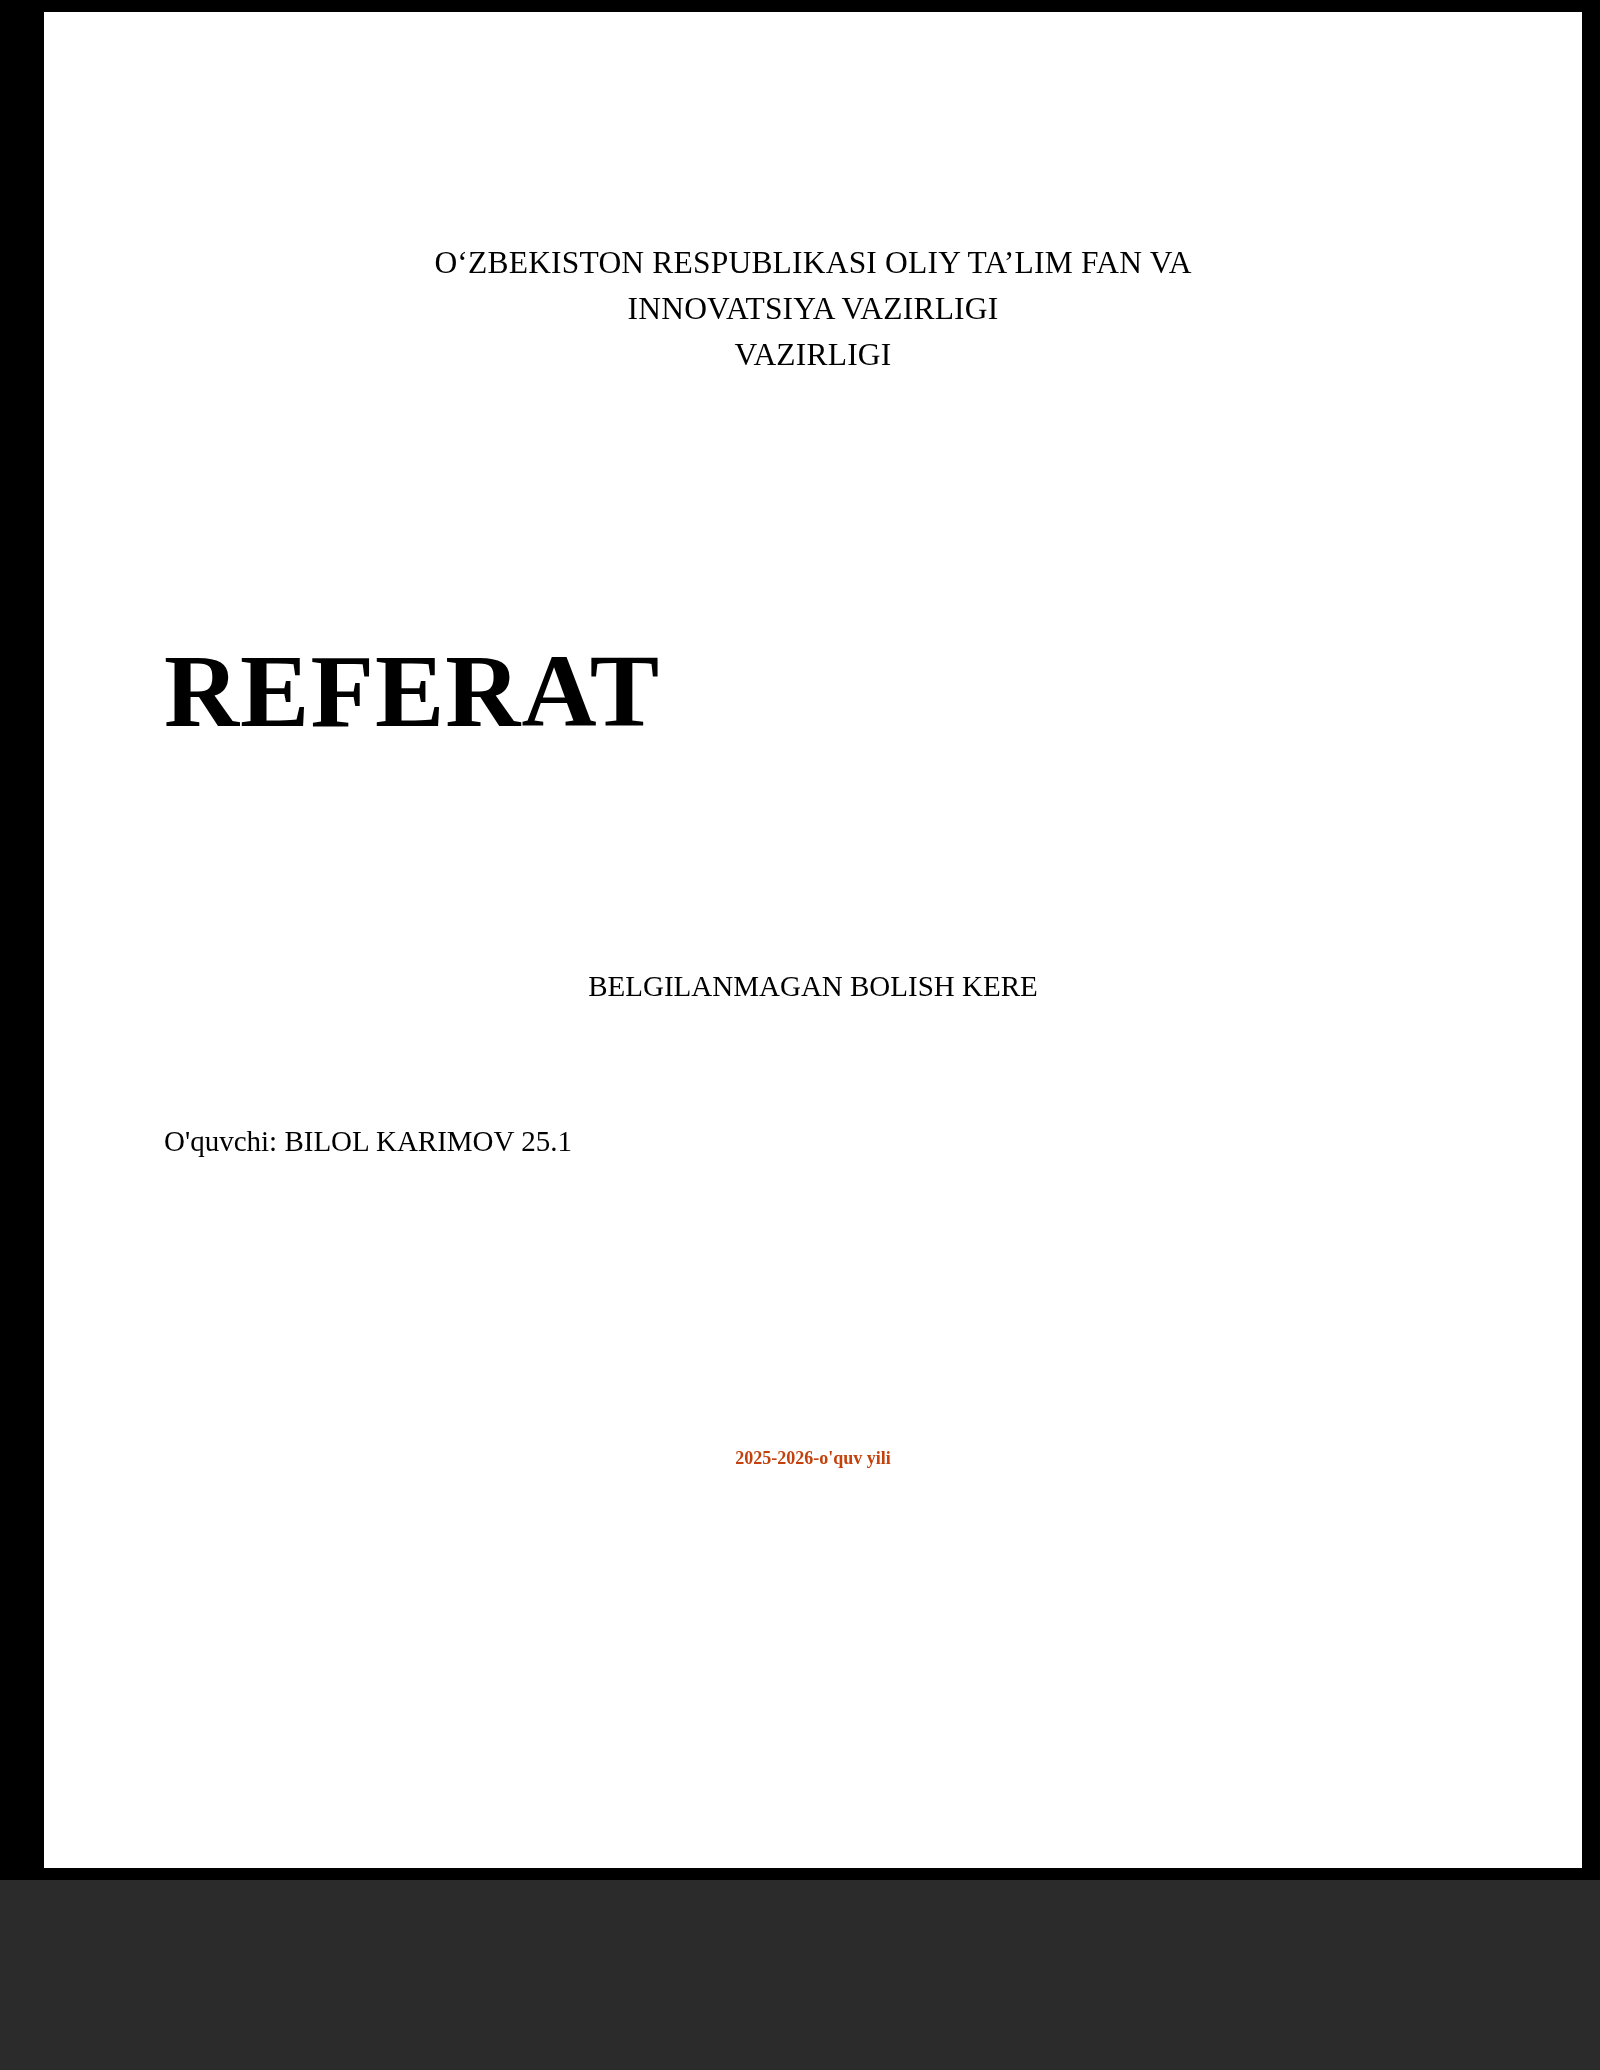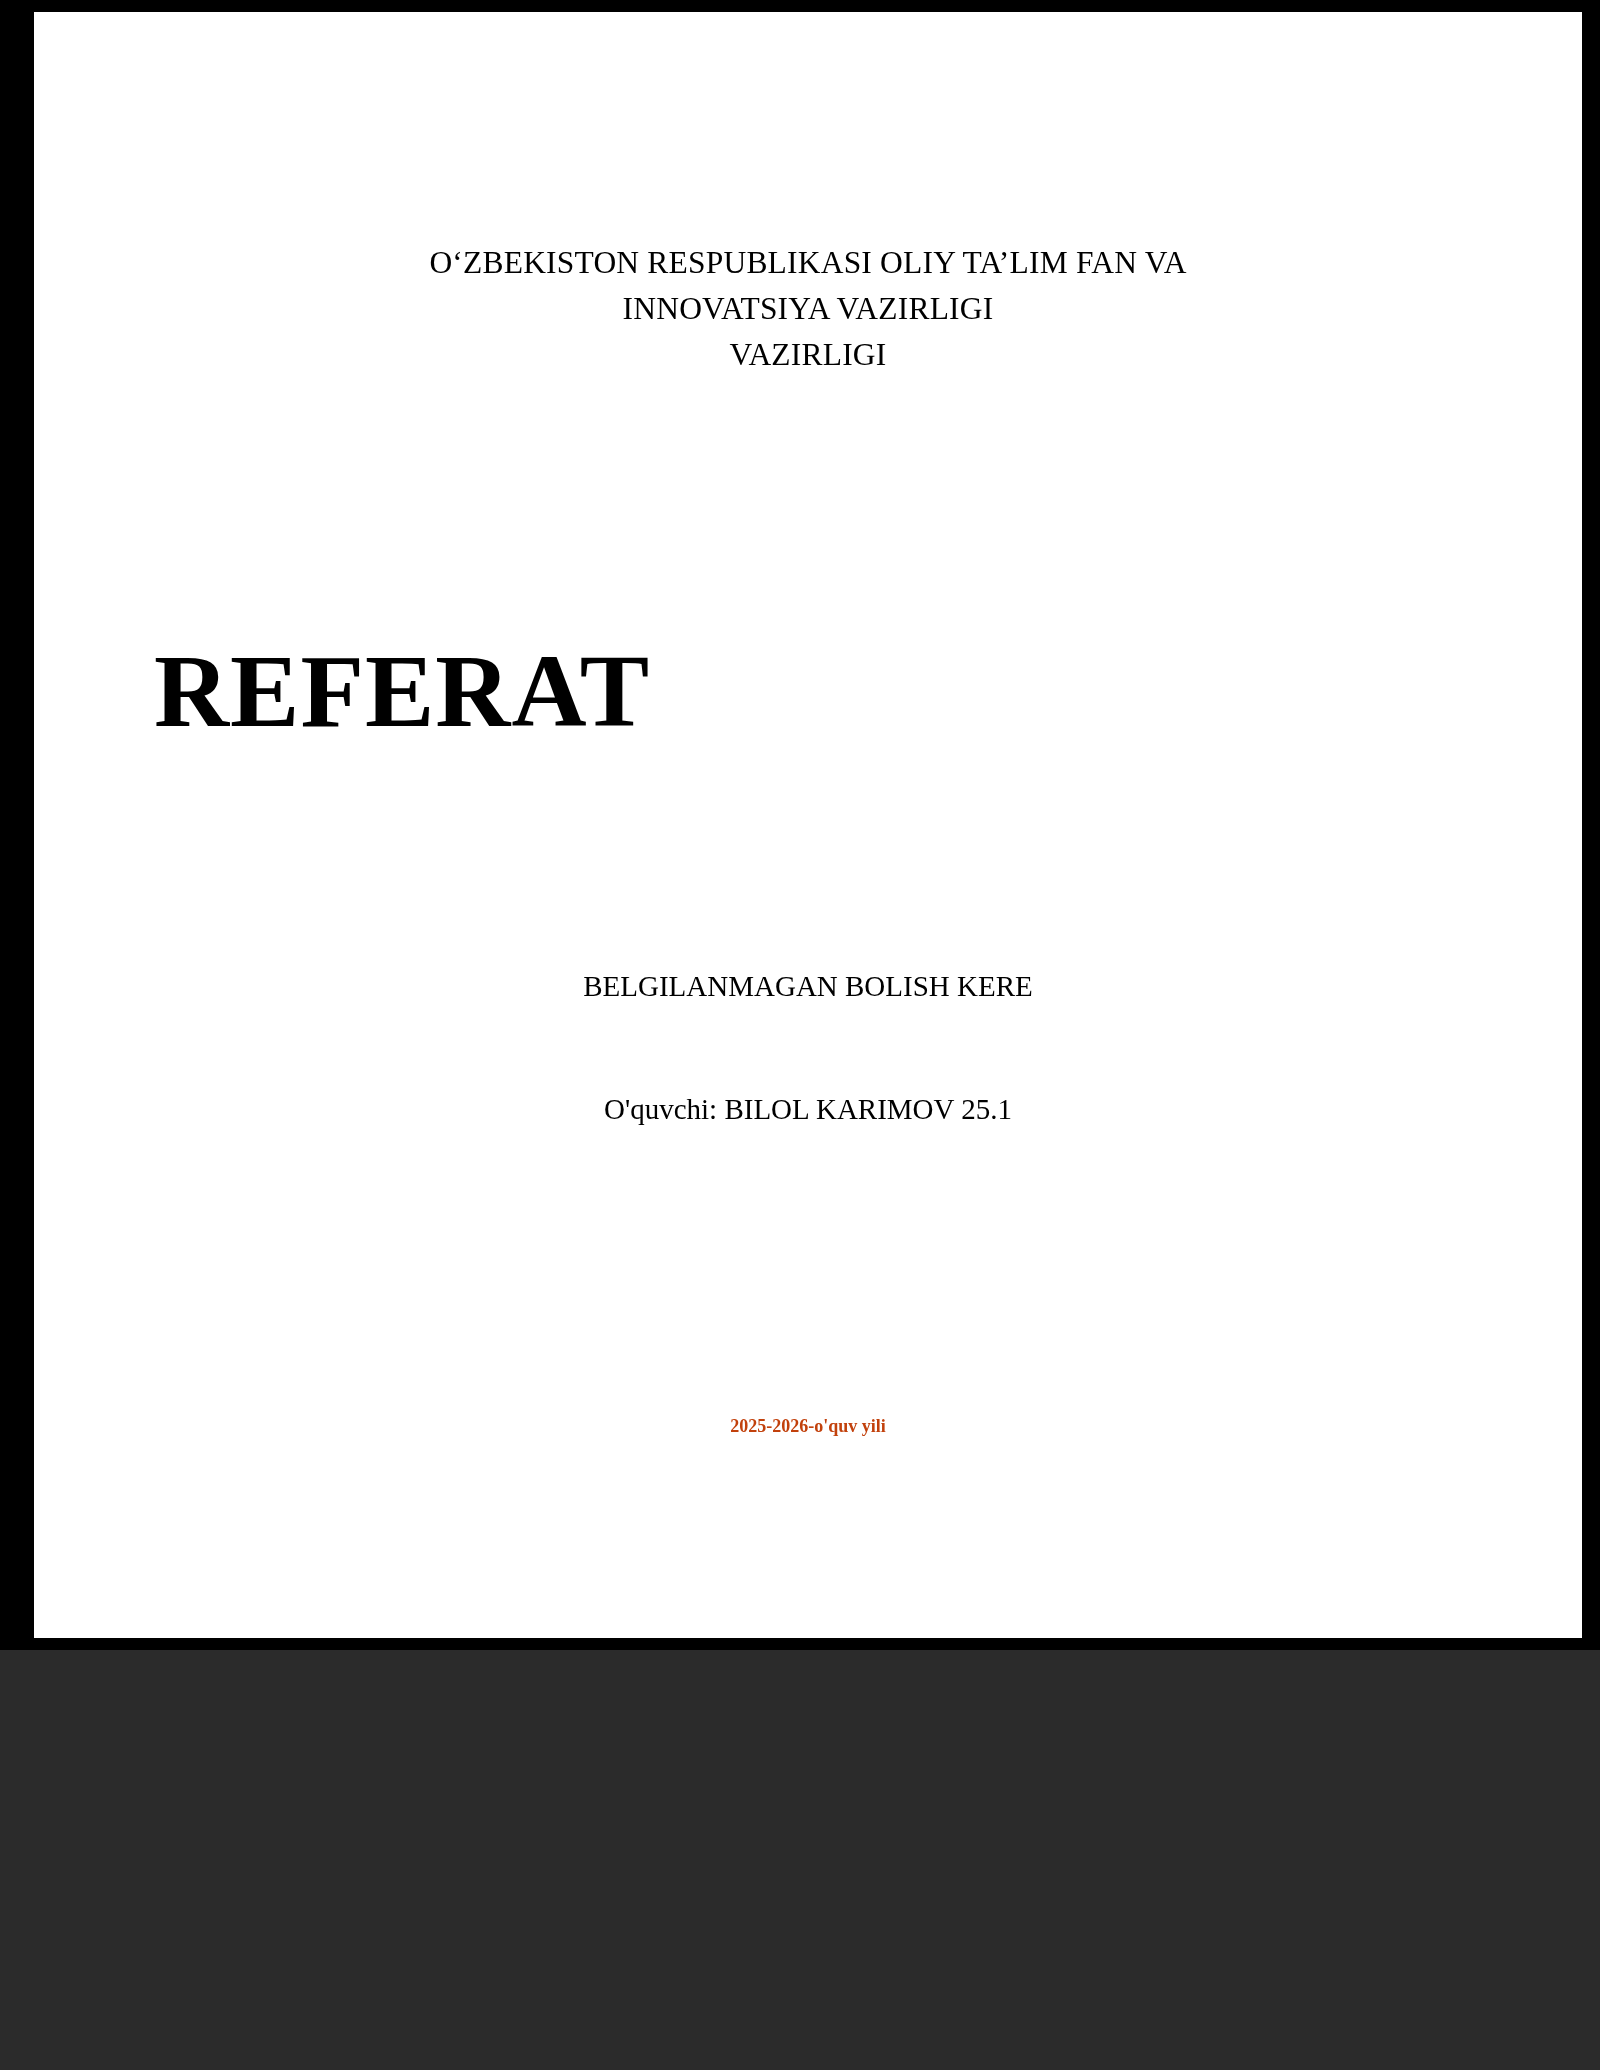--- a/index.html
+++ b/index.html
@@ -9,23 +9,23 @@
   }
   body {
     width: 1600px;
     height: 2070px;
     overflow: hidden;
     font-family: "Liberation Serif", serif;
   }
   .page-frame {
     box-sizing: border-box;
     width: 1600px;
-    height: 1650px;
+    height: 1880px;
     background: #000000;
-    padding: 10px 16px 10px 32px;
+    padding: 10px 16px 10px 42px;
   }
   .page {
     box-sizing: border-box;
     width: 100%;
     height: 100%;
     background: #ffffff;
     border: 2px solid #000000;
     position: relative;
   }
   .page-inner {
@@ -68,23 +68,23 @@
     text-align: center;
     font-size: 29px;
     line-height: 1.5;
     margin-top: 220px;
     color: #000000;
   }
   .subject-line {
     display: block;
   }
   .student-block {
-    text-align: center;
+    text-align: left;
     font-size: 29px;
-    margin-top: 84px;
+    margin-top: 116px;
     color: #000000;
   }
   .year-block {
     text-align: center;
     font-size: 18px;
     font-weight: bold;
     margin-top: 290px;
     color: #c2410c;
   }
 </style>

